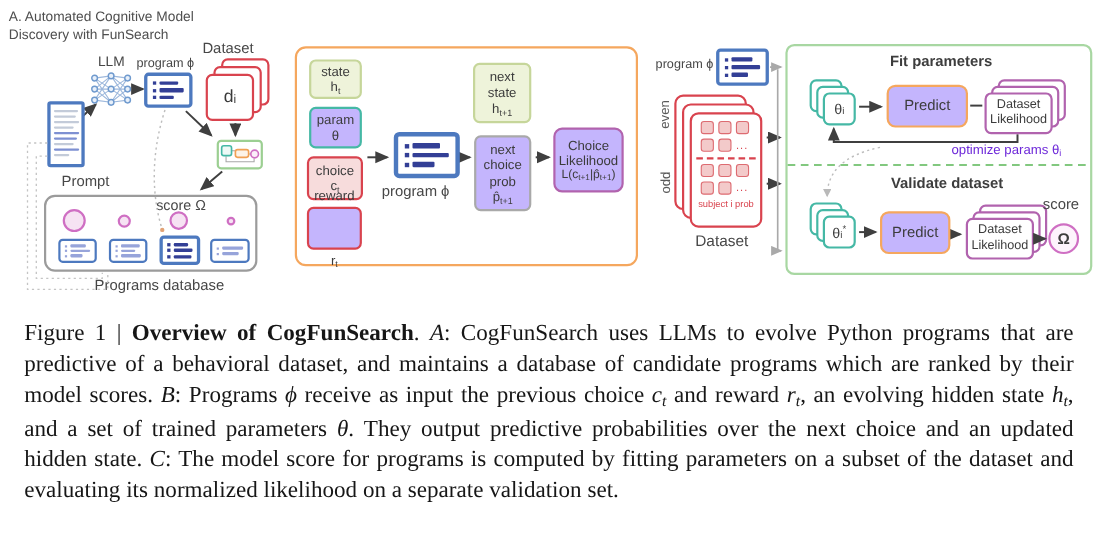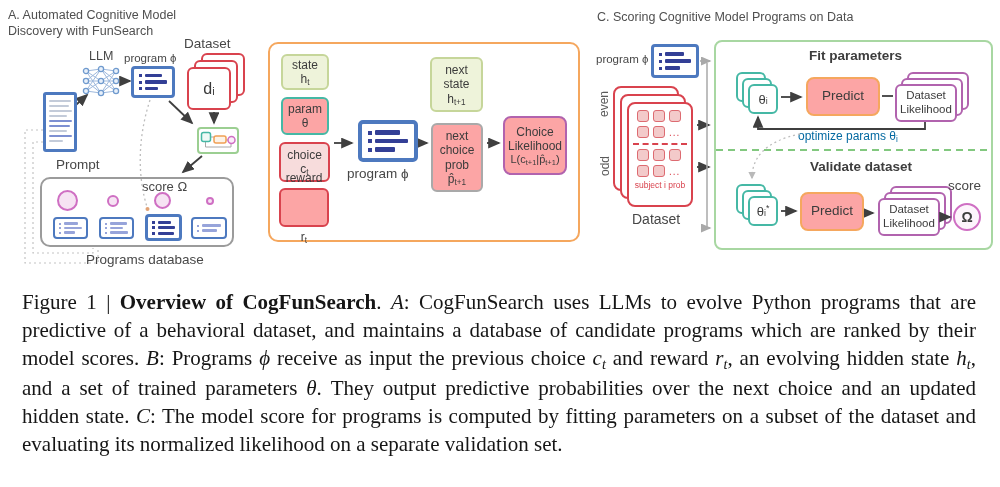--- a/index.html
+++ b/index.html
@@ -8,21 +8,21 @@
     --purple:#b163ae; --pink:#cf6fc3; --pinkfill:#f6e3f3; --gray:#9b9b9b; --txt:#474747; --cap:#161616;
   }
   html,body{margin:0;padding:0;background:#fff;}
   #canvas{position:relative;width:1000px;height:487px;background:#fff;overflow:hidden;
           font-family:"Liberation Sans",sans-serif;}
   .abs{position:absolute;}
   .lbl{position:absolute;color:var(--txt);white-space:nowrap;line-height:1.15;z-index:2;}
   .svglayer{position:absolute;left:0;top:0;z-index:1;}
   .toplayer{position:absolute;left:0;top:0;z-index:4;pointer-events:none;}
   .container-box{position:absolute;background:#fff;box-sizing:border-box;z-index:0;}
-  .box{position:absolute;background:#fca5a5;box-sizing:border-box;border-radius:7px;z-index:2;
+  .box{position:absolute;background:#c4b5fd;box-sizing:border-box;border-radius:7px;z-index:2;
        display:flex;flex-direction:column;align-items:center;justify-content:center;
        text-align:center;font-size:12px;color:#3c3c3c;line-height:1.2;}
   .card{position:absolute;background:#fff;box-sizing:border-box;z-index:2;}
   
   .prog{position:absolute;background:#fff;box-sizing:border-box;border:3px solid var(--blue);
         border-radius:4px;z-index:2;display:flex;flex-direction:column;justify-content:center;
         gap:3px;padding:3px 5px;}
   .prow{display:flex;align-items:center;gap:3px;}
   .pd{display:block;width:3px;height:3px;background:var(--navy);}
   .pb{display:block;height:3.5px;background:var(--navy);border-radius:1px;}
@@ -264,21 +264,20 @@
     <div>choice</div>
     <div>prob</div>
     <div><span>p̂</span><span class="seg-sub">t+1</span></div>
   </div>
   <div class="box" style="left:503px;top:116px;width:64px;height:59px;border:2.5px solid var(--purple);border-radius:8px;">
     <div>Choice</div>
     <div>Likelihood</div>
     <div style="font-size:11px;"><span>L(c</span><span class="seg-sub">t+1</span><span>|p̂</span><span class="seg-sub">t+1</span><span>)</span></div>
   </div>
 
-  <div class="ptitle" style="left:597px;top:10px;">C. Scoring Cognitive Model Programs on Data</div>
 
   <div class="lbl" style="left:596px;top:53px;font-size:11.5px;">program ϕ</div>
   <div class="prog" style="left:651px;top:44px;width:48px;height:34px;border-width:3.5px;gap:3px;padding:2px 5px;">
     <div class="prow">
         <i class="pd"></i>
         <i class="pb" style="width:19px;height:4px;"></i>
       </div>
     <div class="prow">
         <i class="pd"></i>
         <i class="pb" style="width:28px;height:4px;"></i>
@@ -329,21 +328,21 @@
     </div>
   <div class="box" style="left:806px;top:77px;width:74px;height:39px;border:2.5px solid var(--orange);border-radius:8px;font-size:13.5px;">
     <div>Predict</div>
   </div>
   <div class="card" style="left:907px;top:72px;width:62px;height:38px;border:2.5px solid var(--purple);border-radius:6px;"></div>
   <div class="card" style="left:901px;top:78px;width:62px;height:38px;border:2.5px solid var(--purple);border-radius:6px;"></div>
   <div class="card" style="left:895px;top:84px;width:62px;height:38px;border:2.5px solid var(--purple);border-radius:6px;display:flex;flex-direction:column;align-items:center;justify-content:center;font-size:11.5px;color:#3c3c3c;line-height:1.2;">
     <div>Dataset</div>
     <div>Likelihood</div>
   </div>
-  <div class="lbl" style="left:798px;top:130px;font-size:12px;color:#0369a1;"><span>optimize params θ</span><span class="seg-sub">i</span></div>
+  <div class="lbl" style="left:865px;top:130px;font-size:12px;color:#6d28d9;"><span>optimize params θ</span><span class="seg-sub">i</span></div>
 
   <div class="lbl" style="left:810px;top:159px;font-size:13.5px;font-weight:700;color:#3d3d3d;">Validate dataset</div>
   <div class="card" style="left:736px;top:184px;width:30px;height:30px;border:2px solid var(--teal);border-radius:6px;"></div>
   <div class="card" style="left:742px;top:190px;width:30px;height:30px;border:2px solid var(--teal);border-radius:6px;"></div>
   <div class="card" style="left:748px;top:196px;width:30px;height:30px;border:2px solid var(--teal);border-radius:6px;display:flex;align-items:center;justify-content:center;font-size:13px;color:#3c3c3c;">
       <span>θ</span>
       <span class="seg-sub">i</span>
       <span class="seg-sup">*</span>
     </div>
   <div class="box" style="left:800px;top:192px;width:64px;height:39px;border:2.5px solid var(--orange);border-radius:8px;font-size:13.5px;">

